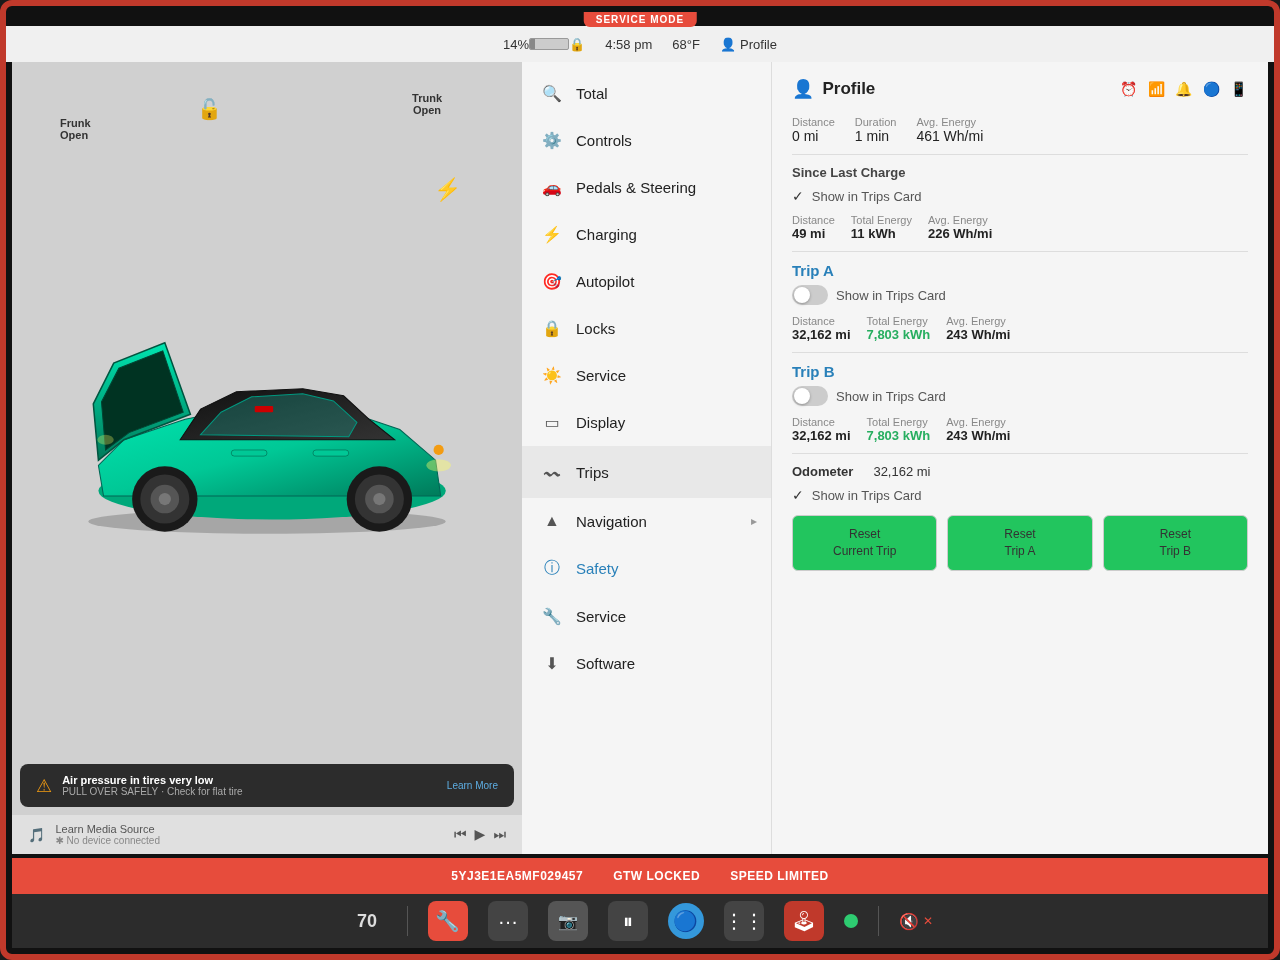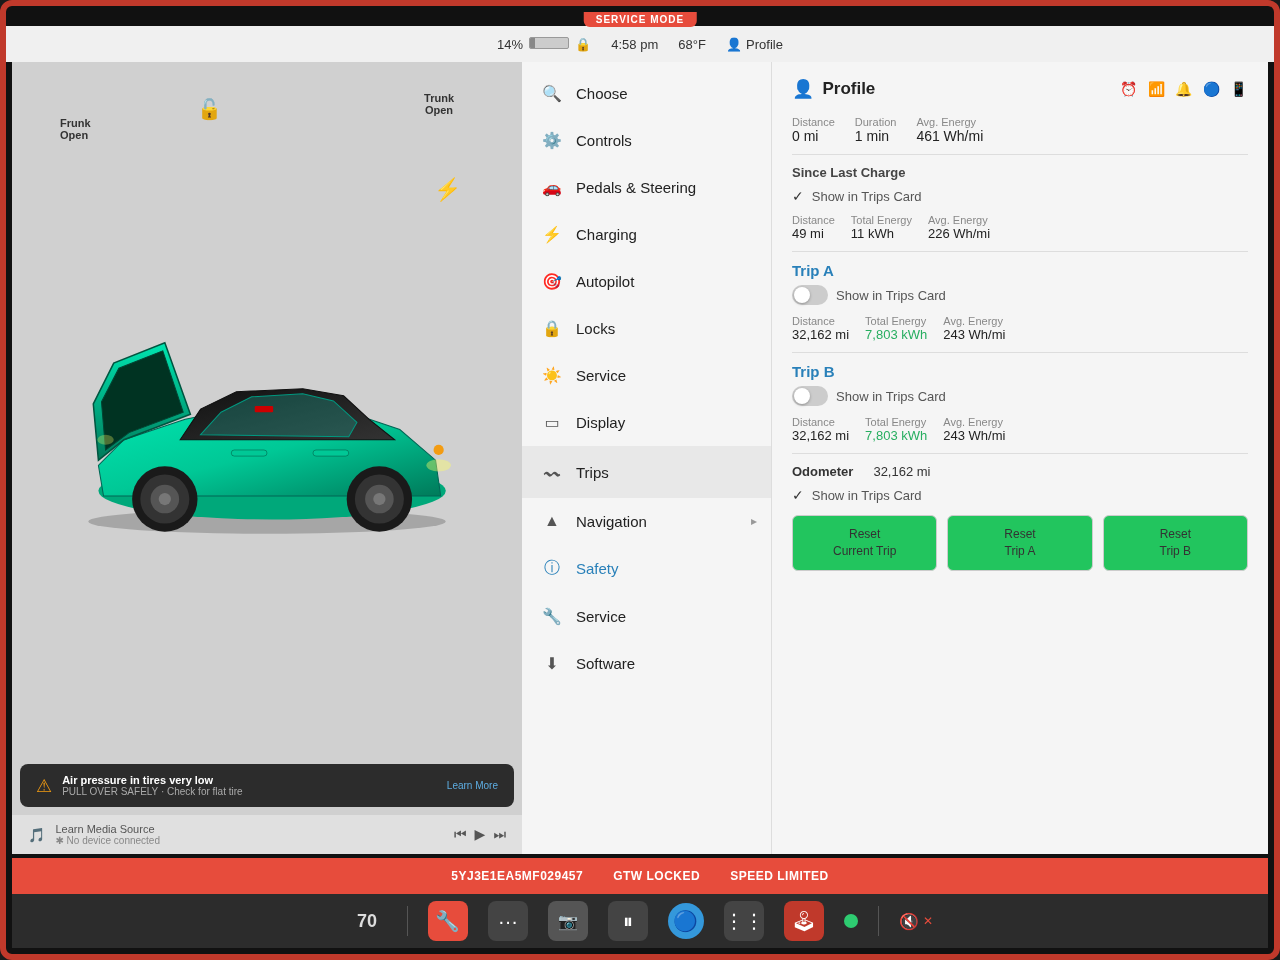--- a/index.html
+++ b/index.html
@@ -47,21 +47,21 @@
       display: flex;
       align-items: center;
       justify-content: center;
       gap: 20px;
       font-size: 13px;
       color: #333;
       z-index: 50;
     }
     .status-bar .battery-info {
       display: flex;
-      gap: 6px;
+      align-items: center;
     }
     .status-bar .battery-bar {
       width: 40px;
       height: 12px;
       background: #ccc;
       border-radius: 2px;
       border: 1px solid #999;
       position: relative;
       overflow: hidden;
     }
@@ -120,21 +120,21 @@
       top: 55px;
       left: 48px;
       font-size: 11px;
       font-weight: 600;
       color: #333;
     }
 
     .trunk-label {
       position: absolute;
       top: 30px;
-      right: 68px;
+      right: 80px;
       font-size: 11px;
       font-weight: 600;
       color: #333;
       text-align: center;
     }
 
     .lock-icon-car {
       position: absolute;
       top: 35px;
       left: 185px;
@@ -375,21 +375,21 @@
       margin-bottom: 6px;
     }
     .trip-stat label {
       font-size: 11px;
       color: #888;
       display: block;
     }
     .trip-stat .val {
       font-size: 13px;
       color: #222;
-      font-weight: 400;
+      font-weight: 700;
     }
     .trip-stat .val.highlight {
       color: #27ae60;
     }
 
     .odometer-row {
       display: flex;
       align-items: center;
       gap: 20px;
       margin: 8px 0;
@@ -622,21 +622,21 @@
         </div>
       </div>
     </div>
 
     <div class="right-panel">
 
       <div class="menu-sidebar">
 
         <div class="menu-item">
           <span class="menu-icon">🔍</span>
-          <span>Choose</span>
+          <span>Total</span>
         </div>
 
         <div class="menu-item">
           <span class="menu-icon">⚙️</span>
           <span>Controls</span>
         </div>
 
         <div class="menu-item">
           <span class="menu-icon">🚗</span>
           <span>Pedals &amp; Steering</span>

